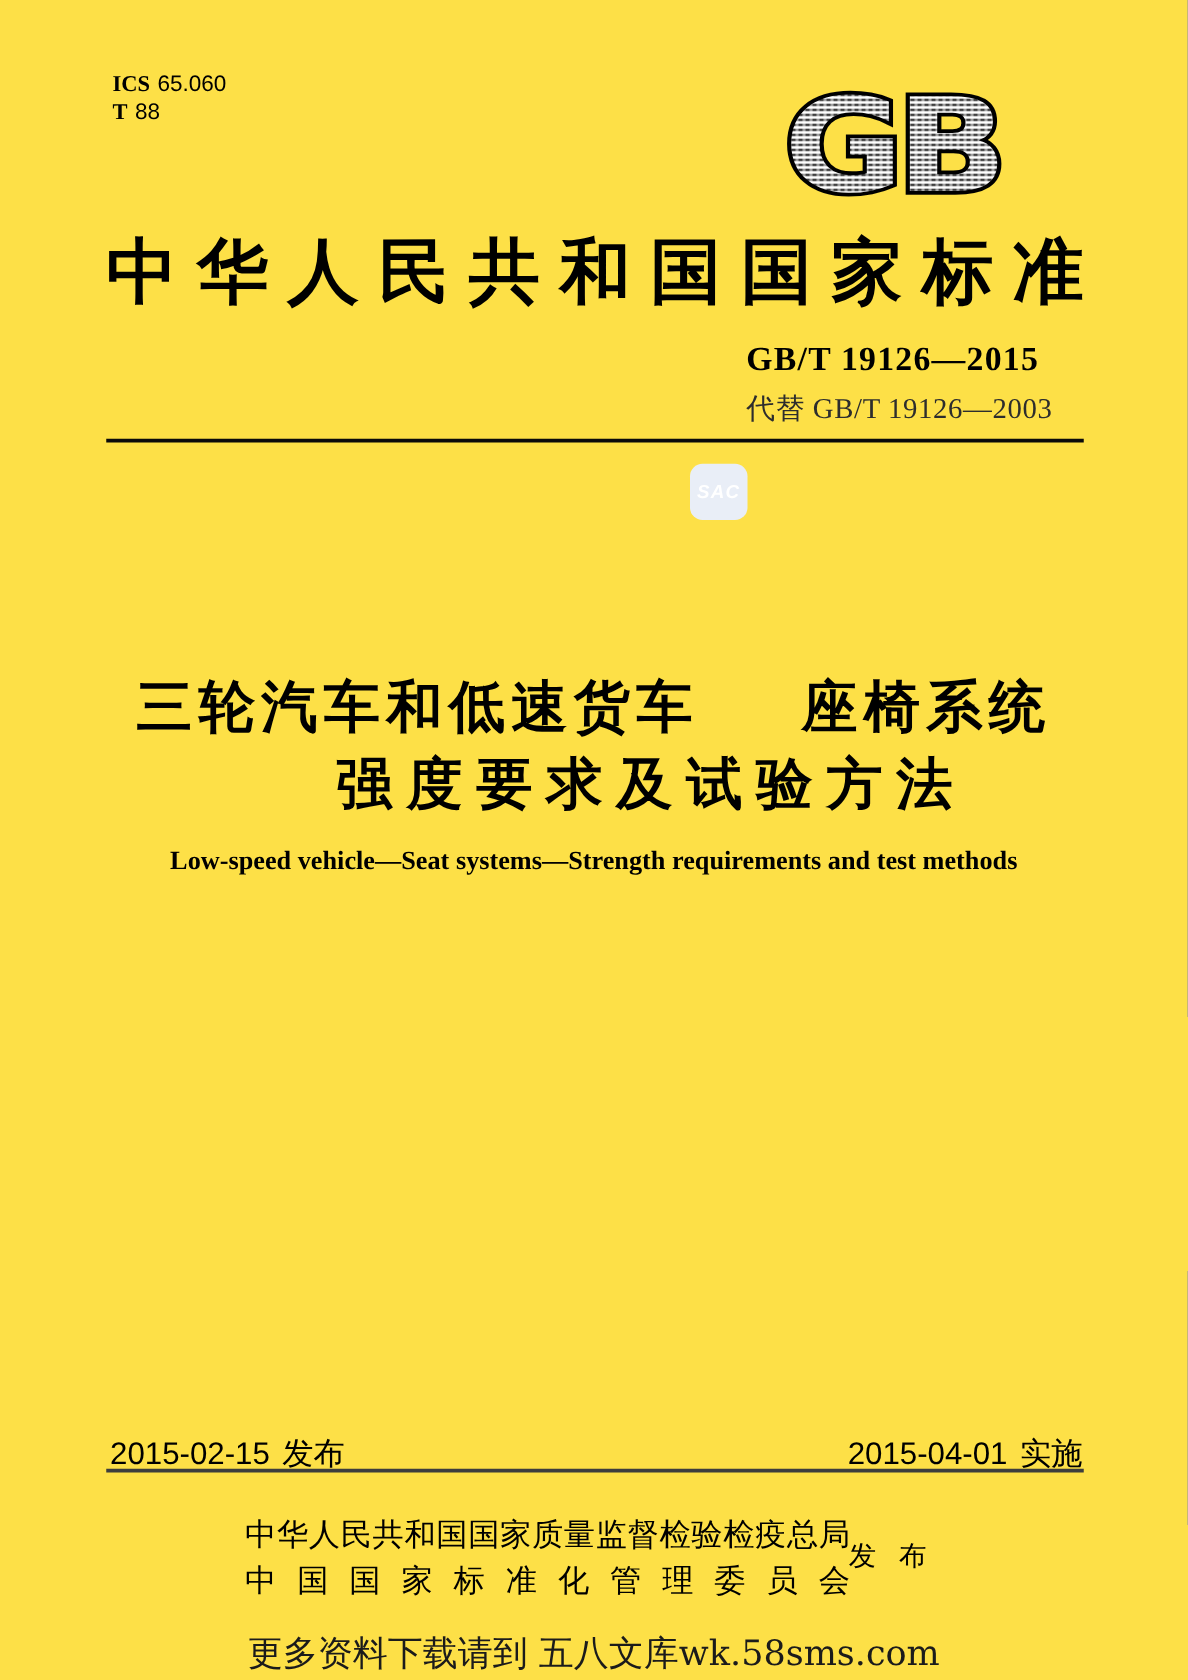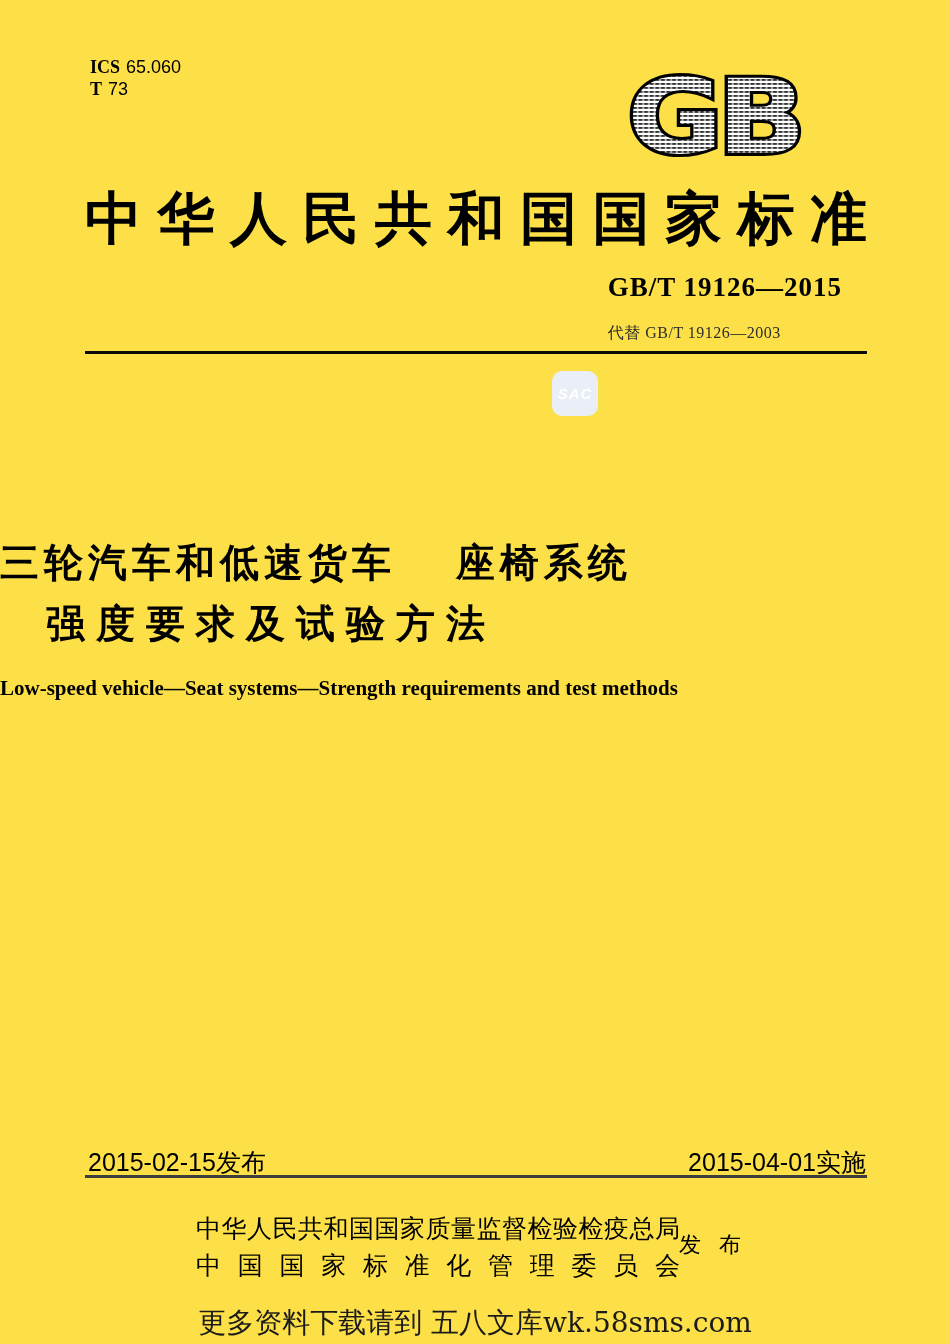--- a/index.html
+++ b/index.html
@@ -25,53 +25,53 @@
     font-family:"Liberation Serif","DejaVu Serif",serif;
   }
   [data-justify-chars]{display:flex;justify-content:space-between;}
   
   .stdnum{position:absolute;right:108px;top:272px;text-align:left;}
   .stdnum .num{
     font-size:27px;font-weight:bold;letter-spacing:1px;
     font-family:"Liberation Serif","DejaVu Serif",serif;
   }
   .stdnum .replaces{
-    font-size:16px;color:#2d2d2d;margin-top:20px;letter-spacing:0.5px;
+    font-size:23px;color:#2d2d2d;margin-top:8px;letter-spacing:0.5px;
     font-family:"Liberation Serif","DejaVu Serif",serif;
   }
   .rule-top{position:absolute;left:85px;top:351px;width:782px;height:3px;background:var(--rule_top,#0a0a0a);}
   
   .sac-mark{
     position:absolute;left:552px;top:371px;width:46px;height:45px;
     background:var(--sac_bg,#e9eef7);border-radius:10px;
     display:flex;align-items:center;justify-content:center;
     color:var(--sac_text,#ffffff);font-style:italic;font-weight:bold;font-size:15px;
     font-family:"Liberation Sans","DejaVu Sans",sans-serif;letter-spacing:1px;
   }
   
   .title-cn{
-    position:absolute;left:0;width:950px;text-align:left;
-    font-family:Liberation Sans, sans-serif;
-    font-weight:bold;font-size:39px;white-space:pre;
+    position:absolute;left:0;width:950px;text-align:center;
+    font-family:Liberation Mono, monospace;
+    font-weight:bold;font-size:45px;white-space:pre;
   }
   .title-cn.l1{top:536px;letter-spacing:5px;}
   .title-cn.l2{top:597px;letter-spacing:11px;padding-left:46px;}
   .title-en{
-    position:absolute;left:0;top:676px;width:950px;
+    position:absolute;left:0;top:676px;width:950px;text-align:center;
     font-weight:bold;font-size:21px;
     font-family:"Liberation Serif","DejaVu Serif",serif;
   }
   
   .dates{
     position:absolute;left:88px;right:84px;top:1146px;
     display:flex;justify-content:space-between;
     font-family:"Liberation Sans","DejaVu Sans",sans-serif;
     font-size:25px;
   }
-  .dates .lab{margin-left:0;text-align:center;}
+  .dates .lab{margin-left:10px;text-align:center;}
   .rule-bottom{position:absolute;left:85px;top:1175px;width:782px;height:3px;background:var(--rule_bottom,#3d3d3d);}
   
   .issuers{
     position:absolute;left:196px;top:1210px;width:484px;
     font-size:25px;line-height:37px;
     font-family:"Liberation Serif","DejaVu Serif",serif;
   }
   .publish{
     position:absolute;left:679px;top:1230px;
     font-size:22px;letter-spacing:6px;white-space:pre;
@@ -87,21 +87,21 @@
 </head>
 <body>
 
 <div class="page">
 
   <div class="ics-block">
     <div class="ics-line">
       <span class="lbl">ICS</span><span class="val">65.060</span>
     </div>
     <div class="ics-line">
-      <span class="lbl">T</span><span class="val">73</span>
+      <span class="lbl">T</span><span class="val">88</span>
     </div>
   </div>
 
   <svg class="gb-logo" viewBox="0 0 184 100" xmlns="http://www.w3.org/2000/svg">
     <defs>
       <pattern id="gbhatch" width="5" height="4" patternUnits="userSpaceOnUse">
         <rect width="5" height="4" fill="#ffffff"></rect>
         <rect x="0" y="1.2" width="3.2" height="1.5" fill="#000000"></rect>
         <rect x="3.9" y="1.2" width="0.7" height="1.5" fill="#000000"></rect>
       </pattern>

